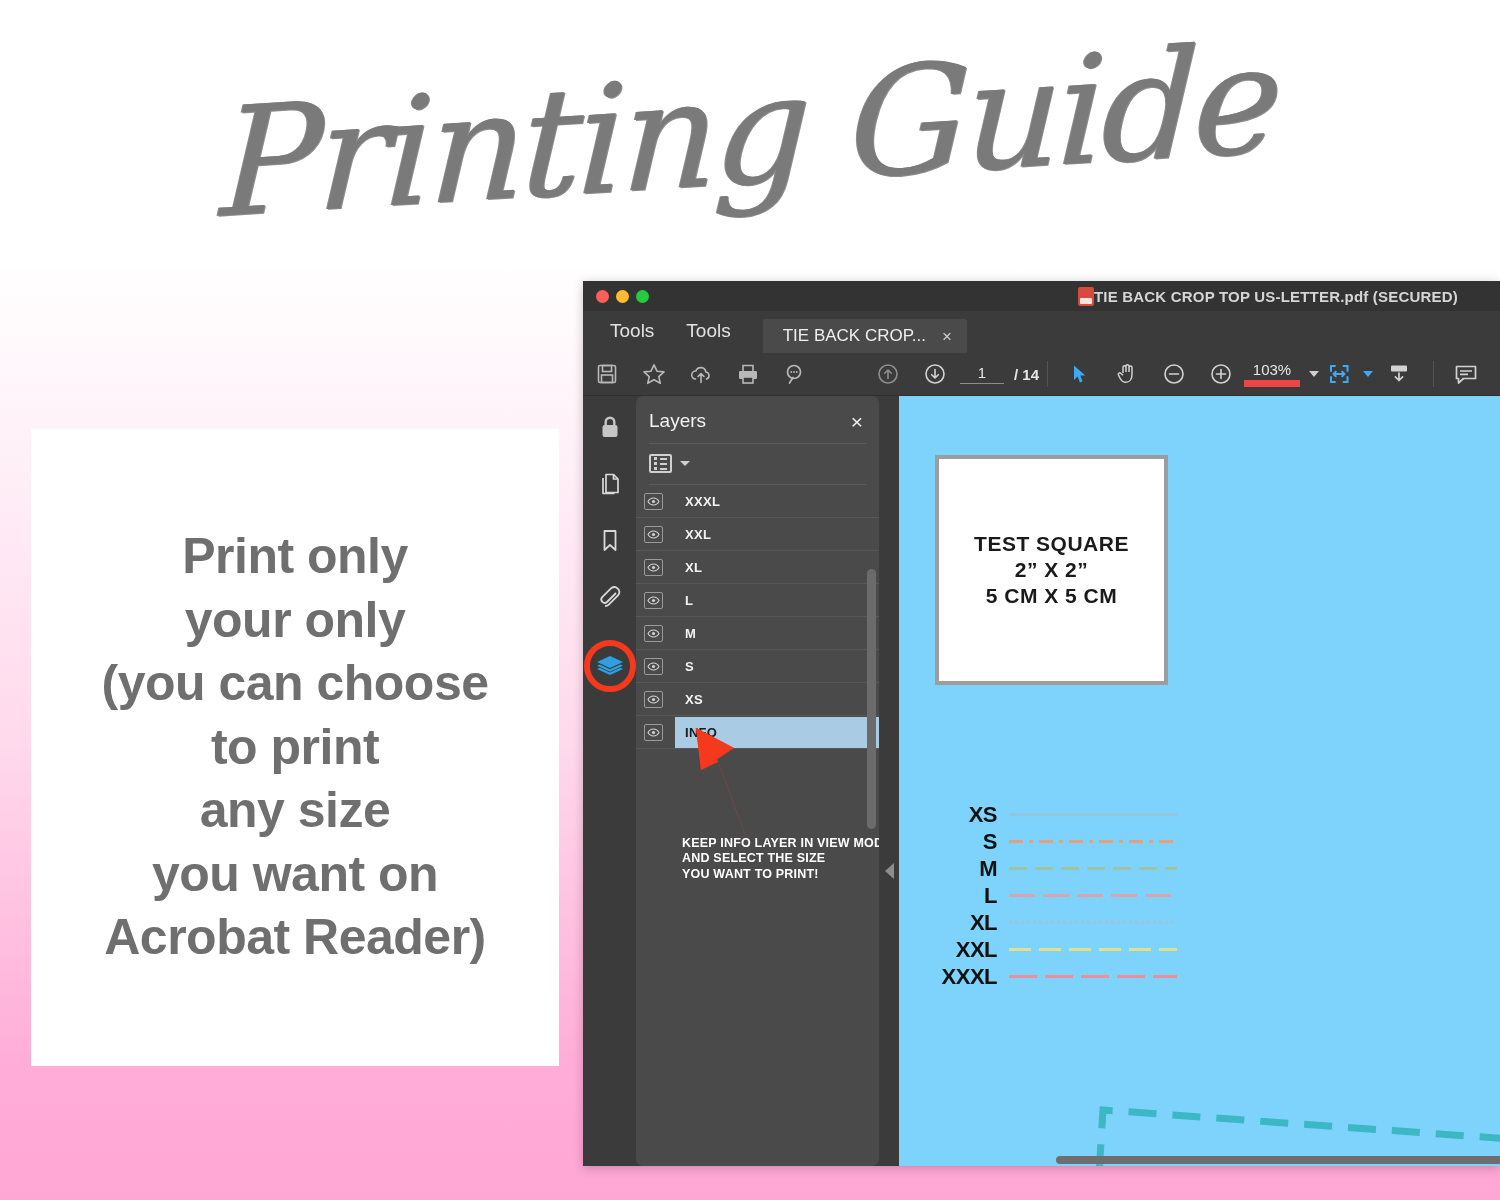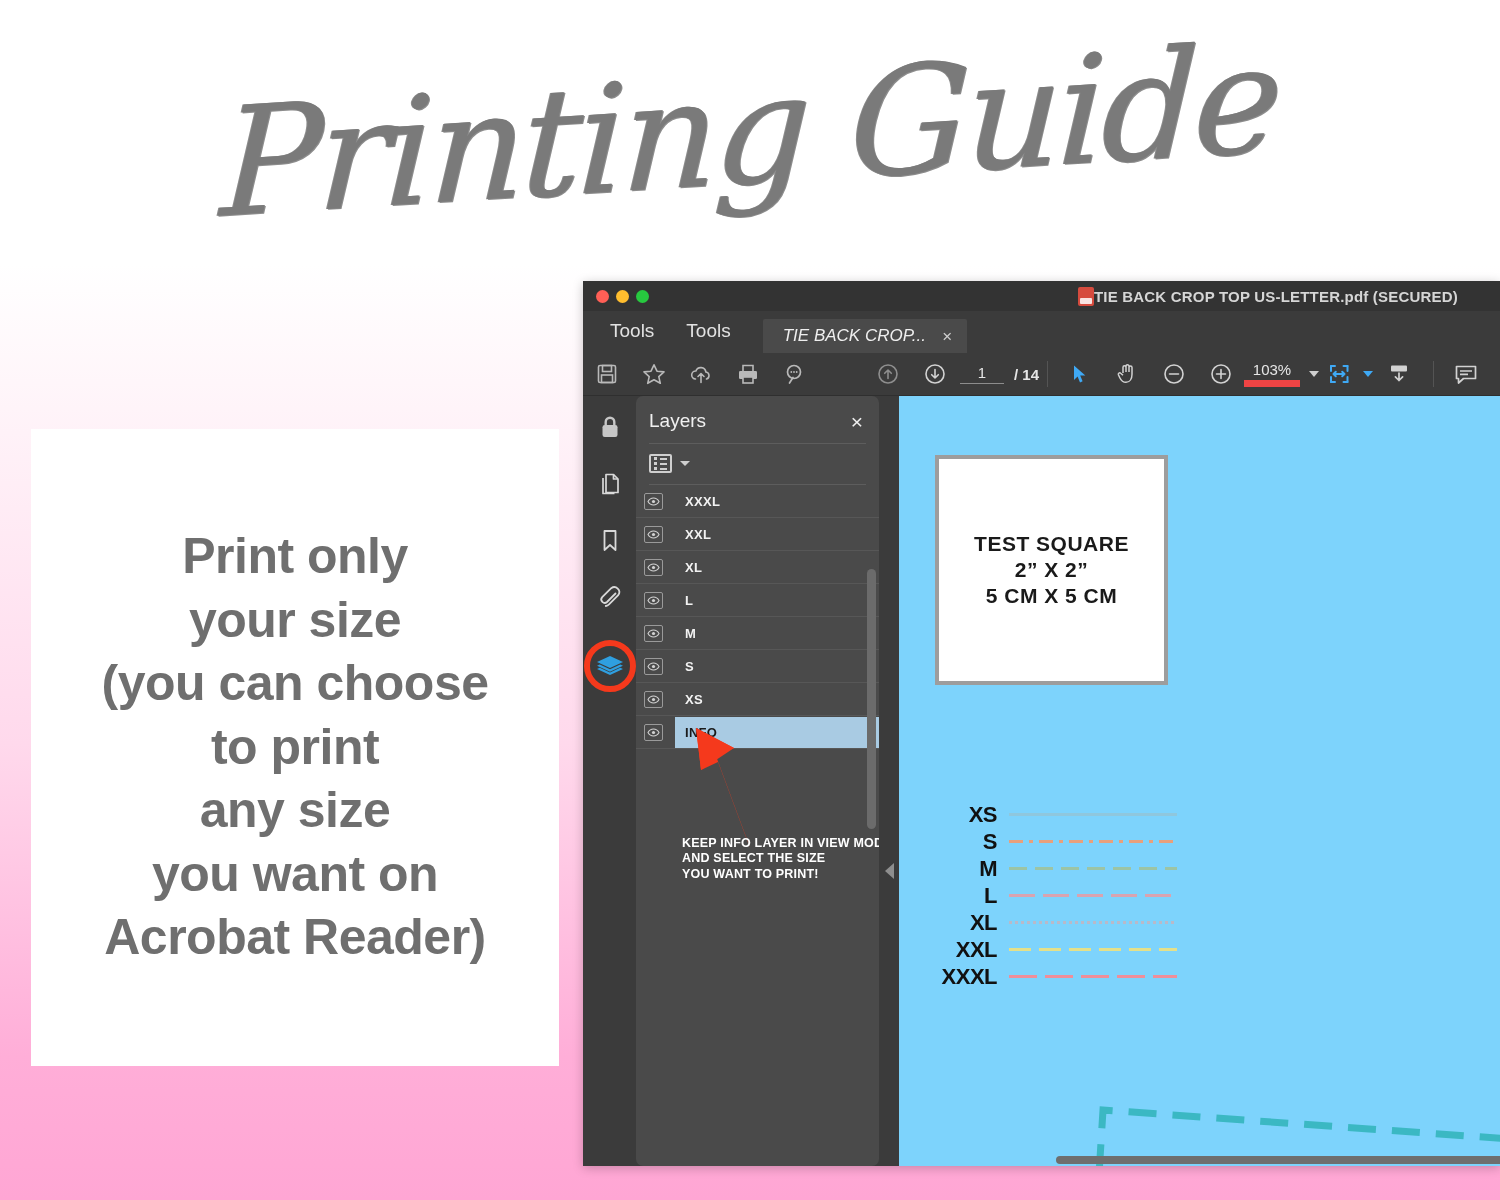--- a/index.html
+++ b/index.html
@@ -89,21 +89,21 @@
     display: flex; align-items: flex-end;
   }
   .menu-tab {
     color: #e2e2e2; font-size: 19px; padding: 0 16px 11px 16px;
   }
   .menu-tab:first-child { margin-left: 11px; }
   .doc-tab {
     margin-left: 16px; height: 34px;
     background: #4a4a4a; color: #efefef; font-size: 17px;
     display: flex; align-items: center; gap: 16px;
-    padding: 0 15px 0 20px; border-radius: 2px 2px 0 0; font-style: italic;
+    padding: 0 15px 0 20px; border-radius: 2px 2px 0 0;
   }
   .tab-close { color: #cfcfcf; font-size: 17px; line-height: 1; }
 
   
   .toolbar {
     height: 43px; background: #3b3b3b;
     display: flex; align-items: center; gap: 0;
     border-bottom: 1px solid #2f2f2f;
   }
   .tb { width: 47px; display: flex; align-items: center; justify-content: center; }
@@ -236,21 +236,21 @@
 </style>
 </head>
 <body>
 
 <div class="title-wrap">
   <div class="script-title">Printing Guide</div>
 </div>
 
 <div class="info-card">
   <div class="info-line">Print only</div>
-  <div class="info-line">your size</div>
+  <div class="info-line">your only</div>
   <div class="info-line">(you can choose</div>
   <div class="info-line">to print</div>
   <div class="info-line">any size</div>
   <div class="info-line">you want on</div>
   <div class="info-line">Acrobat Reader)</div>
 </div>
 
 <div class="app-window">
 
   <div class="titlebar">

